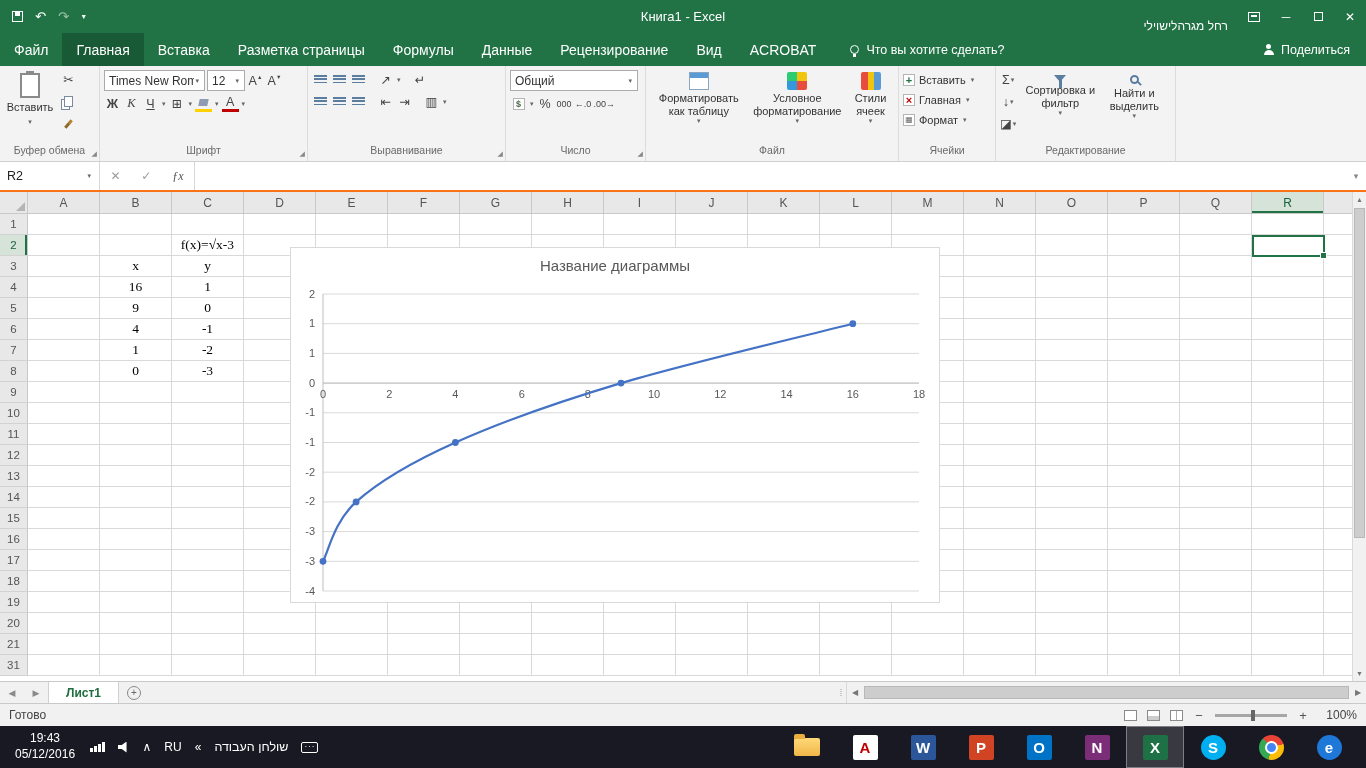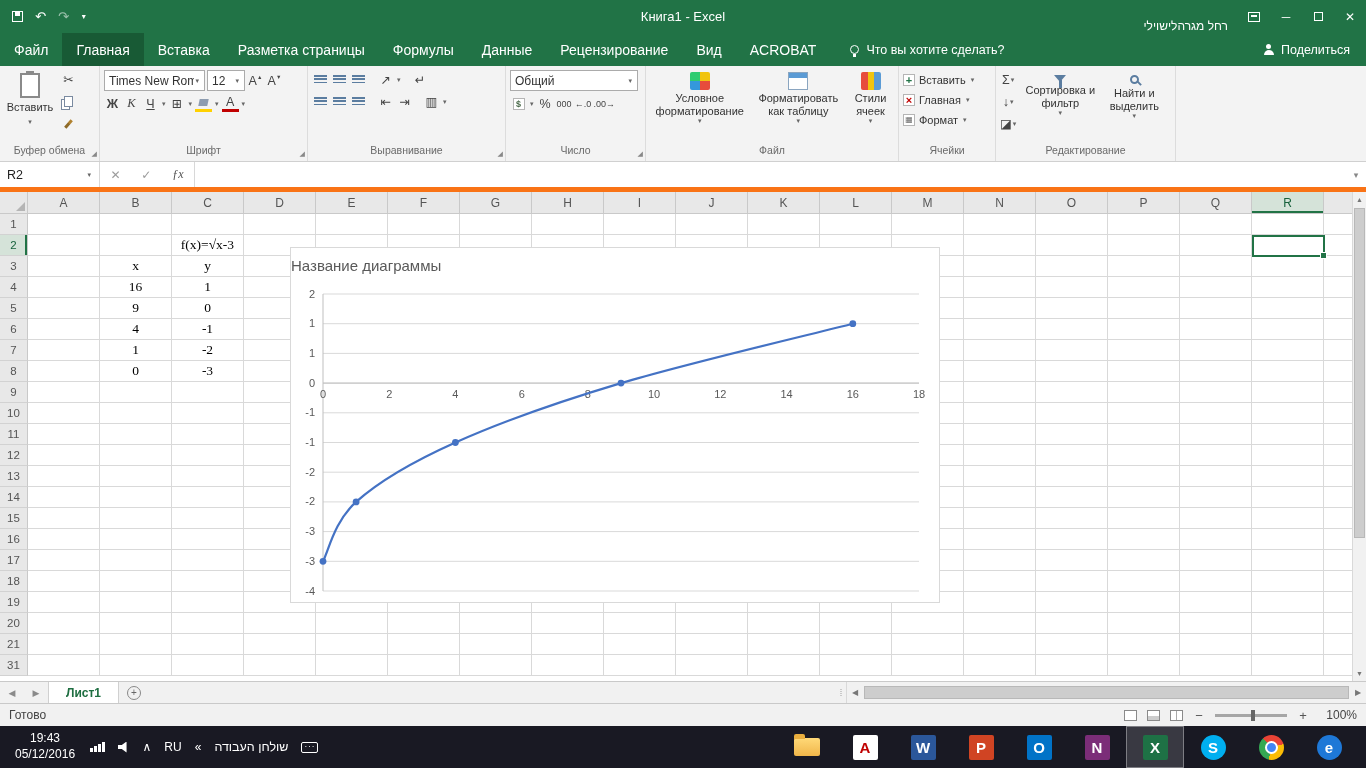--- a/index.html
+++ b/index.html
@@ -69,21 +69,21 @@
   .i-cstyle{background:linear-gradient(90deg,#e74c3c 0 33%,#f1c40f 0 66%,#5b9bd5 0);border-radius:2px}
   .cellrow{display:flex;align-items:center;font-size:11px;color:#333;height:19px;gap:4px;white-space:nowrap}
   .sq{width:12px;height:12px;display:inline-flex;align-items:center;justify-content:center;font-size:11px;font-weight:700;border:1px solid #b5b5b5;background:#fff}
   .sq.g{color:#217346}.sq.r{color:#c00000}.sq.gr{color:#666;font-size:8px}
   .i-funnel{width:0;height:0;border-left:6px solid transparent;border-right:6px solid transparent;border-top:7px solid #5b7da0;position:relative;display:inline-block;margin-top:3px}
   .i-funnel::after{content:"";position:absolute;left:-1.5px;top:-2px;width:3px;height:8px;background:#5b7da0}
   .i-mag{width:9px;height:9px;border:2px solid #5b7da0;border-radius:50%;position:relative;display:inline-block;margin-top:3px}
   .i-mag::after{content:"";position:absolute;width:6px;height:2px;background:#5b7da0;transform:rotate(45deg);right:-5px;bottom:-2px}
 
   
-  .fbar{height:30px;background:#fff;border-bottom:5px solid #f97316;display:flex;align-items:stretch;flex:0 0 auto}
+  .fbar{height:30px;background:#fff;border-bottom:2px solid #f97316;display:flex;align-items:stretch;flex:0 0 auto}
   .namebox{width:100px;border-right:1px solid #d8d8d8;display:flex;align-items:center;padding:0 7px;font-size:12.5px;color:#222}
   .namebox .dd{margin-left:auto}
   .fbtns{width:95px;display:flex;align-items:center;justify-content:space-around;border-right:1px solid #d8d8d8;color:#9a9a9a;font-size:12px}
   .fx{font-family:"Liberation Serif",serif;font-style:italic;color:#555}
   .finput{flex:1}
   .fexpand{width:20px;display:flex;align-items:center;justify-content:center;color:#888;font-size:9px}
 
   
   .gridwrap{position:relative;height:489px;background:#fff;overflow:hidden;flex:0 0 auto}
   #col-headers{display:flex;height:22px;background:#e8e8e8}
@@ -93,21 +93,21 @@
   .corner{width:28px;flex:0 0 auto;background:#e8e8e8;border-right:1px solid #c9c9c9;border-bottom:1px solid #c9c9c9;position:relative}
   .corner i{position:absolute;right:2px;bottom:2px;width:0;height:0;border-left:9px solid transparent;border-bottom:9px solid #b5b5b5}
   .grow{display:flex;height:21px}
   .rowh{width:28px;flex:0 0 auto;background:#e8e8e8;border-right:1px solid #c9c9c9;border-bottom:1px solid #d2d2d2;font-size:11.5px;color:#555;display:flex;align-items:center;justify-content:center}
   .rowh.sel{background:#d5e3d9;color:#17613c;box-shadow:inset -2px 0 0 #217346}
   .cell{width:72px;flex:0 0 auto;border-right:1px solid #d9d9d9;border-bottom:1px solid #d9d9d9;display:flex;align-items:center;justify-content:center;font-family:"Liberation Serif","DejaVu Serif",serif;font-size:13.5px;color:#000;white-space:nowrap;overflow:visible}
   .cell.filler{width:28px;border-right:none}
   #sel-box{position:absolute;width:73px;height:22px;border:2px solid #217346;z-index:6}
   #sel-box::after{content:"";position:absolute;right:-4px;bottom:-4px;width:5px;height:5px;background:#217346;border:1px solid #fff}
   .chartbox{position:absolute;left:290px;top:55px;width:650px;height:356px;background:#fff;border:1px solid #d9d9d9;z-index:4}
-  .charttitle{position:absolute;top:9px;left:0;width:100%;text-align:left;font-size:15px;color:#595959}
+  .charttitle{position:absolute;top:9px;left:0;width:100%;text-align:center;font-size:15px;color:#595959}
   .chartbox svg{position:absolute;left:0;top:0}
   .tk{font-family:"Liberation Sans",sans-serif;font-size:11px;fill:#595959}
   .vscroll{position:absolute;right:0;top:0;width:14px;height:100%;background:#f1f1f1;border-left:1px solid #d9d9d9;z-index:7}
   .varrow{height:15px;display:flex;align-items:center;justify-content:center;font-size:7px;color:#777}
   .varrow.down{position:absolute;bottom:0;left:0;right:0}
   .vthumb{position:absolute;top:16px;left:1px;right:1px;height:330px;background:#cdcdcd;border:1px solid #b8b8b8}
 
   
   .stabs{height:22px;background:#f1f1f1;border-top:1px solid #c9c9c9;display:flex;align-items:stretch;font-size:12px;flex:0 0 auto}
   .snav{width:24px;display:flex;align-items:center;justify-content:center;color:#8a8a8a;font-size:9px}
@@ -304,28 +304,28 @@
           <span class="ric" style="font-size:9px">000</span>
           <span class="ric" style="font-size:9px">←.0</span>
           <span class="ric" style="font-size:9px">.00→</span>
         </div>
       </div>
       <div class="glabel"><span>Число</span><span class="launcher">◢</span></div>
     </div>
 
     <div class="rgroup" style="width:253px">
       <div class="gbody" style="justify-content:space-around">
+        <div class="bigbtn" style="width:100px">
+          <span class="bicon i-ftable"></span>
+          <span>Форматировать как таблицу</span>
+            <span class="dd">▾</span>
+        </div>
         <div class="bigbtn" style="width:102px">
           <span class="bicon i-cond"></span>
           <span>Условное форматирование</span>
-            <span class="dd">▾</span>
-        </div>
-        <div class="bigbtn" style="width:100px">
-          <span class="bicon i-ftable"></span>
-          <span>Форматировать как таблицу</span>
             <span class="dd">▾</span>
         </div>
         <div class="bigbtn" style="width:48px">
           <span class="bicon i-cstyle"></span>
           <span>Стили ячеек</span>
             <span class="dd">▾</span>
         </div>
       </div>
       <div class="glabel"><span>Файл</span></div>
     </div>

